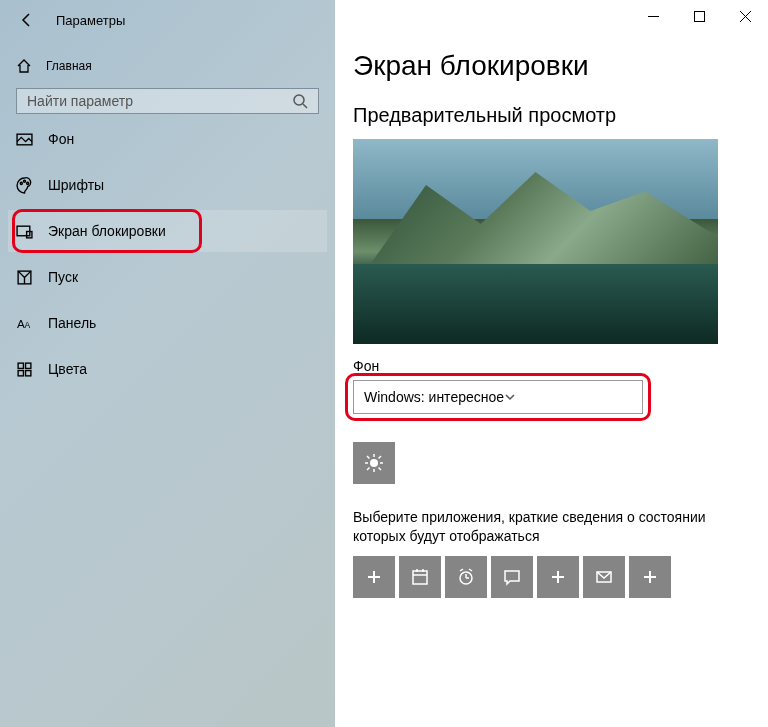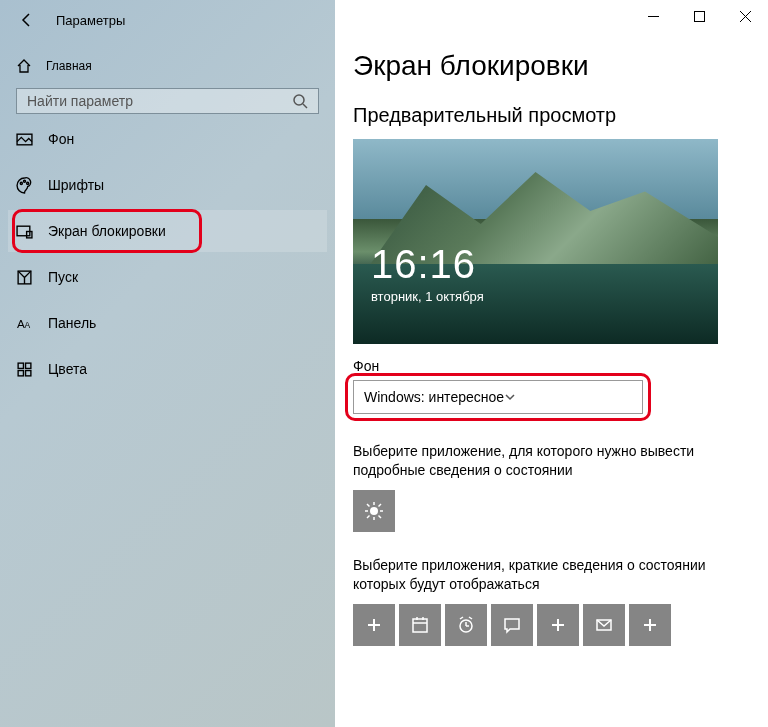--- a/index.html
+++ b/index.html
@@ -163,39 +163,34 @@
           </svg>
         </div>
     </div>
 
     <div class="page-title">Экран блокировки</div>
     <div class="subhead">Предварительный просмотр</div>
 
     <div class="preview">
       <div class="mountain"></div>
       <div class="water"></div>
-      <div class="clock">
-        <div class="time">16:16</div>
-        <div class="date">вторник, 1 октября</div>
-      </div>
     </div>
 
     <div class="field-label">Фон</div>
     <div class="dropdown-wrap">
       <div class="hl" style="left:-8px; top:-7px; width:306px; height:48px;"></div>
       <div class="dropdown">
         <span>Windows: интересное</span>
         <svg viewBox="0 0 12 12">
             <path d="M2 4 L6 8 L10 4"></path>
           </svg>
       </div>
     </div>
 
     <div class="block">
-      <div class="subtext">Выберите приложение, для которого нужно вывести подробные сведения о состоянии</div>
       <div class="tile-row">
         <div class="tile">
           <svg viewBox="0 0 20 20">
               <circle cx="10" cy="10" r="4"></circle>
               <g stroke="#fff" stroke-width="1.5">
                 <line x1="10" y1="1" x2="10" y2="4"></line>
                 <line x1="10" y1="16" x2="10" y2="19"></line>
                 <line x1="1" y1="10" x2="4" y2="10"></line>
                 <line x1="16" y1="10" x2="19" y2="10"></line>
                 <line x1="3" y1="3" x2="5.5" y2="5.5"></line>

